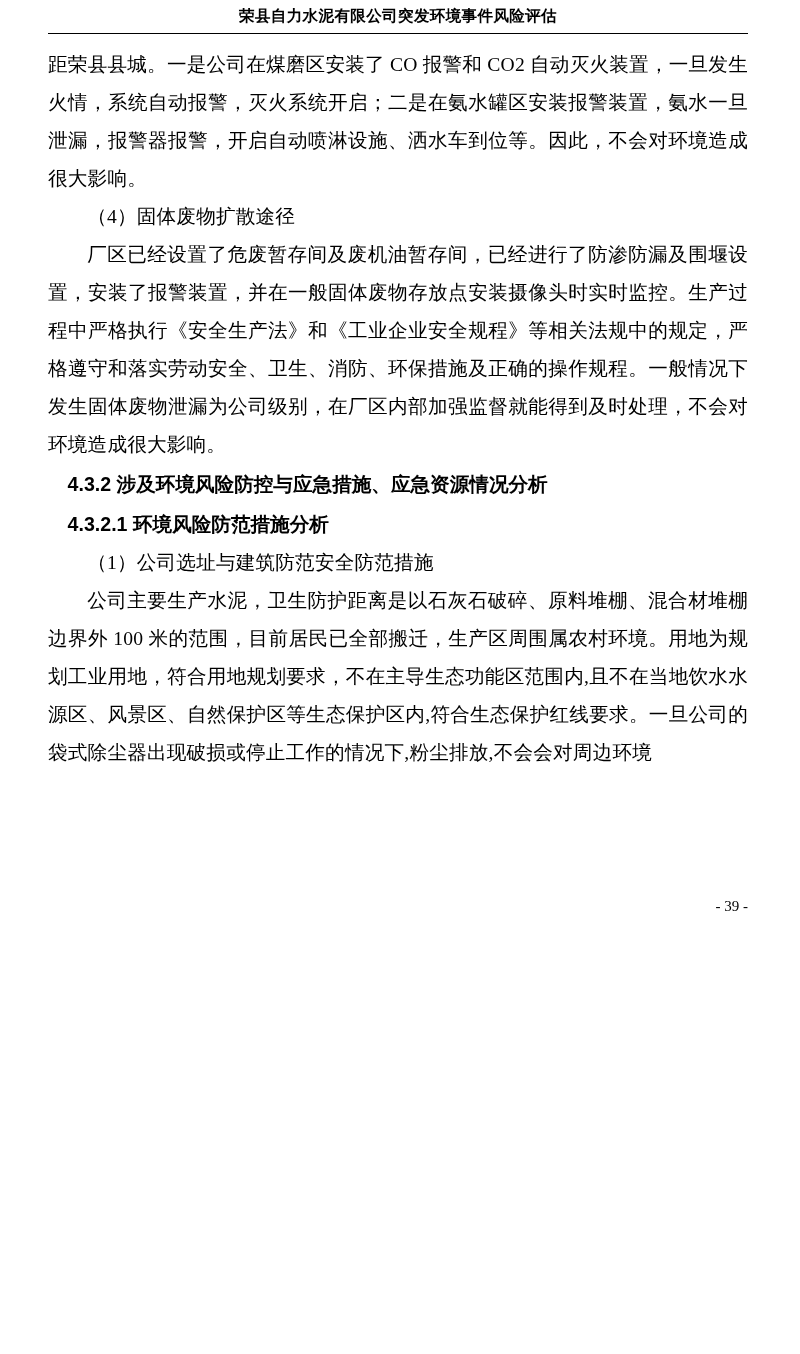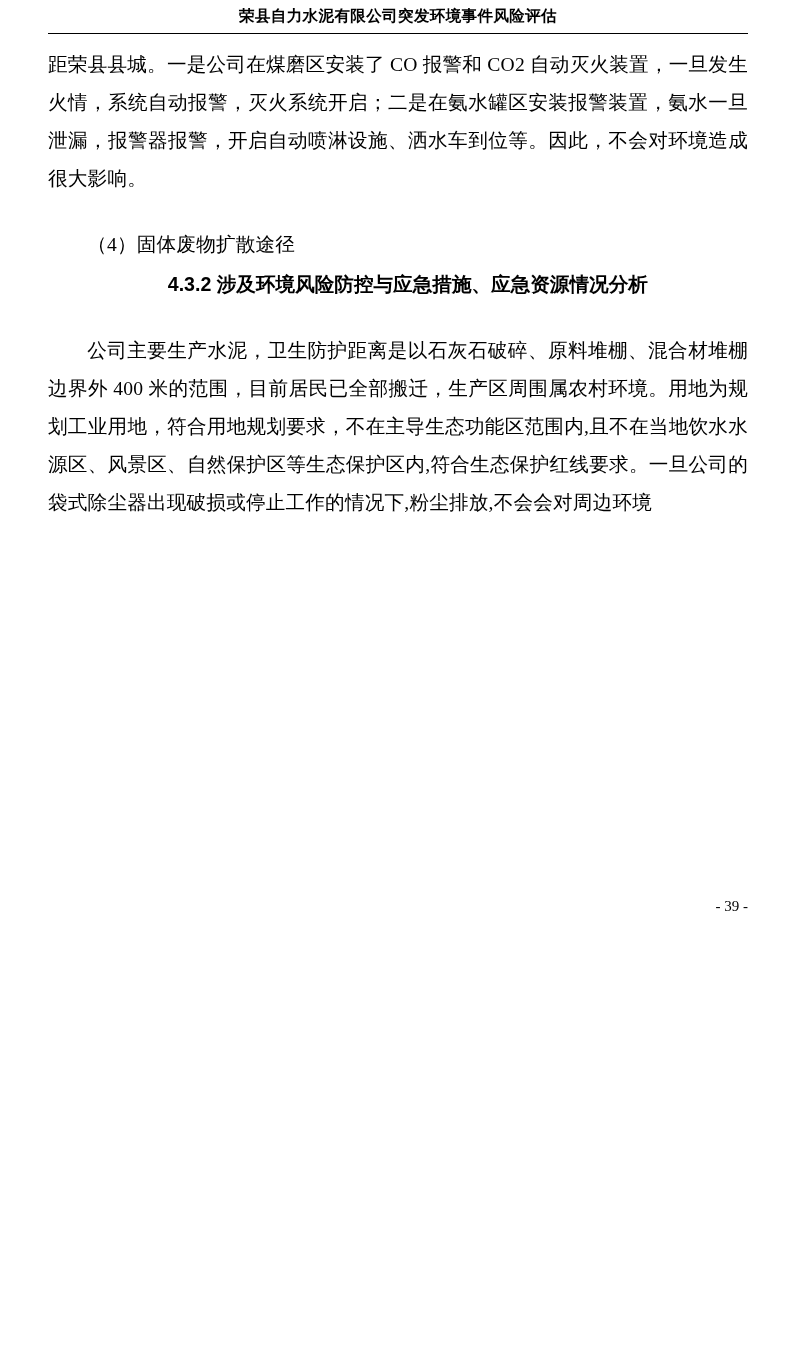--- a/index.html
+++ b/index.html
@@ -43,48 +43,49 @@
     margin: 0 0 0 0;
     font-size: 19.6px;
     line-height: 38px;
     text-align: justify;
     text-justify: inter-ideograph;
     font-family: "Liberation Serif", "DejaVu Serif", serif;
     letter-spacing: 0.2px;
   }
   p.indent {
     text-indent: 2em;
-    margin-top: 28px;
   }
   p.heading {
     margin: 0;
     font-size: 19.6px;
     line-height: 40px;
     font-weight: bold;
     text-indent: 1em;
     font-family: "Liberation Sans", "DejaVu Sans", sans-serif;
-    text-align: center;
   }
   .footer {
     position: absolute;
     right: 52px;
     bottom: 33px;
     font-size: 15px;
     font-family: "Liberation Serif", "DejaVu Serif", serif;
   }
 </style>
 </head>
 <body>
 
 <div class="page">
 
   <div class="header">荣县自力水泥有限公司突发环境事件风险评估</div>
   <hr class="header-rule">
 
   <div class="body-text">
     <p class="para">距荣县县城。一是公司在煤磨区安装了 CO 报警和 CO2 自动灭火装置，一旦发生火情，系统自动报警，灭火系统开启；二是在氨水罐区安装报警装置，氨水一旦泄漏，报警器报警，开启自动喷淋设施、洒水车到位等。因此，不会对环境造成很大影响。</p>
     <p class="para indent">（4）固体废物扩散途径</p>
+    <p class="para indent">厂区已经设置了危废暂存间及废机油暂存间，已经进行了防渗防漏及围堰设置，安装了报警装置，并在一般固体废物存放点安装摄像头时实时监控。生产过程中严格执行《安全生产法》和《工业企业安全规程》等相关法规中的规定，严格遵守和落实劳动安全、卫生、消防、环保措施及正确的操作规程。一般情况下发生固体废物泄漏为公司级别，在厂区内部加强监督就能得到及时处理，不会对环境造成很大影响。</p>
     <p class="heading">4.3.2 涉及环境风险防控与应急措施、应急资源情况分析</p>
-    <p class="para indent">公司主要生产水泥，卫生防护距离是以石灰石破碎、原料堆棚、混合材堆棚边界外 400 米的范围，目前居民已全部搬迁，生产区周围属农村环境。用地为规划工业用地，符合用地规划要求，不在主导生态功能区范围内,且不在当地饮水水源区、风景区、自然保护区等生态保护区内,符合生态保护红线要求。一旦公司的袋式除尘器出现破损或停止工作的情况下,粉尘排放,不会会对周边环境</p>
+    <p class="heading">4.3.2.1 环境风险防范措施分析</p>
+    <p class="para indent">（1）公司选址与建筑防范安全防范措施</p>
+    <p class="para indent">公司主要生产水泥，卫生防护距离是以石灰石破碎、原料堆棚、混合材堆棚边界外 100 米的范围，目前居民已全部搬迁，生产区周围属农村环境。用地为规划工业用地，符合用地规划要求，不在主导生态功能区范围内,且不在当地饮水水源区、风景区、自然保护区等生态保护区内,符合生态保护红线要求。一旦公司的袋式除尘器出现破损或停止工作的情况下,粉尘排放,不会会对周边环境</p>
   </div>
 
   <div class="footer">- 39 -</div>
 </div>
 
 </body></html>

